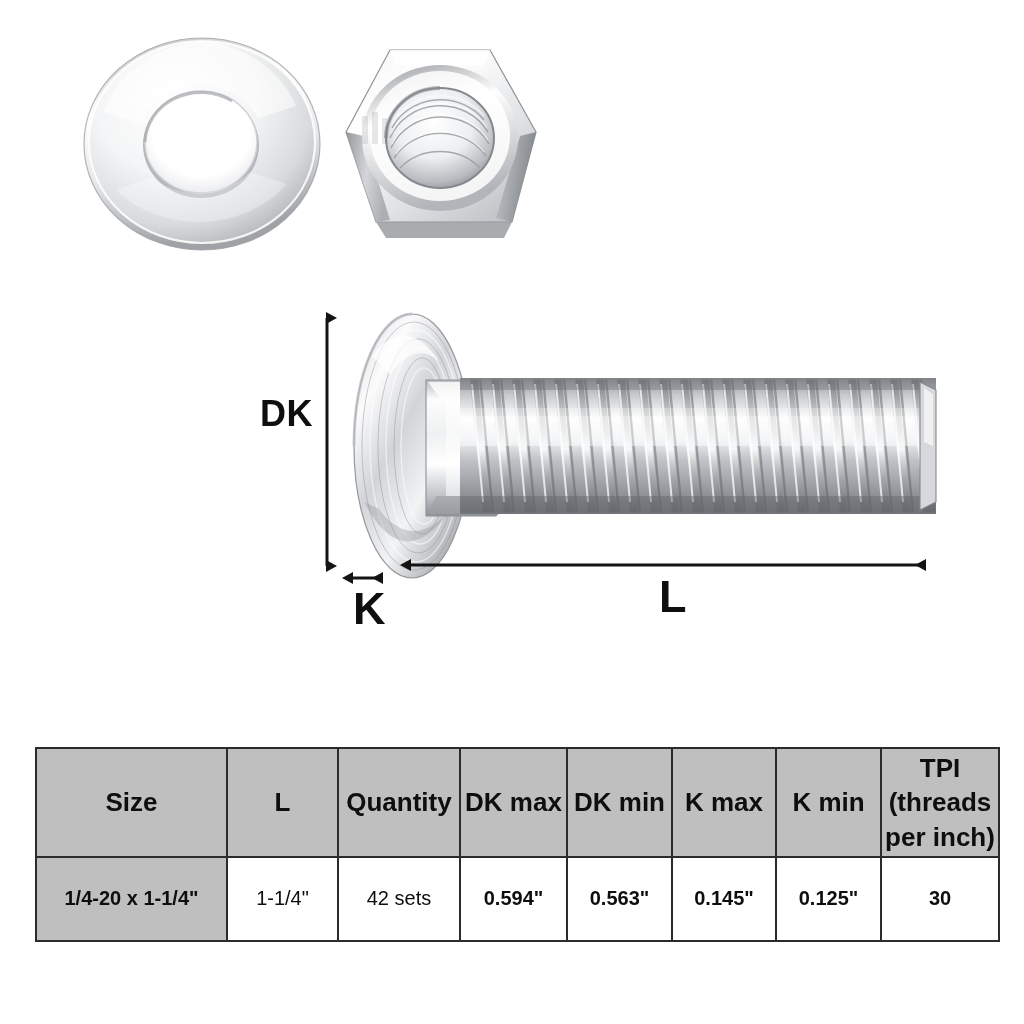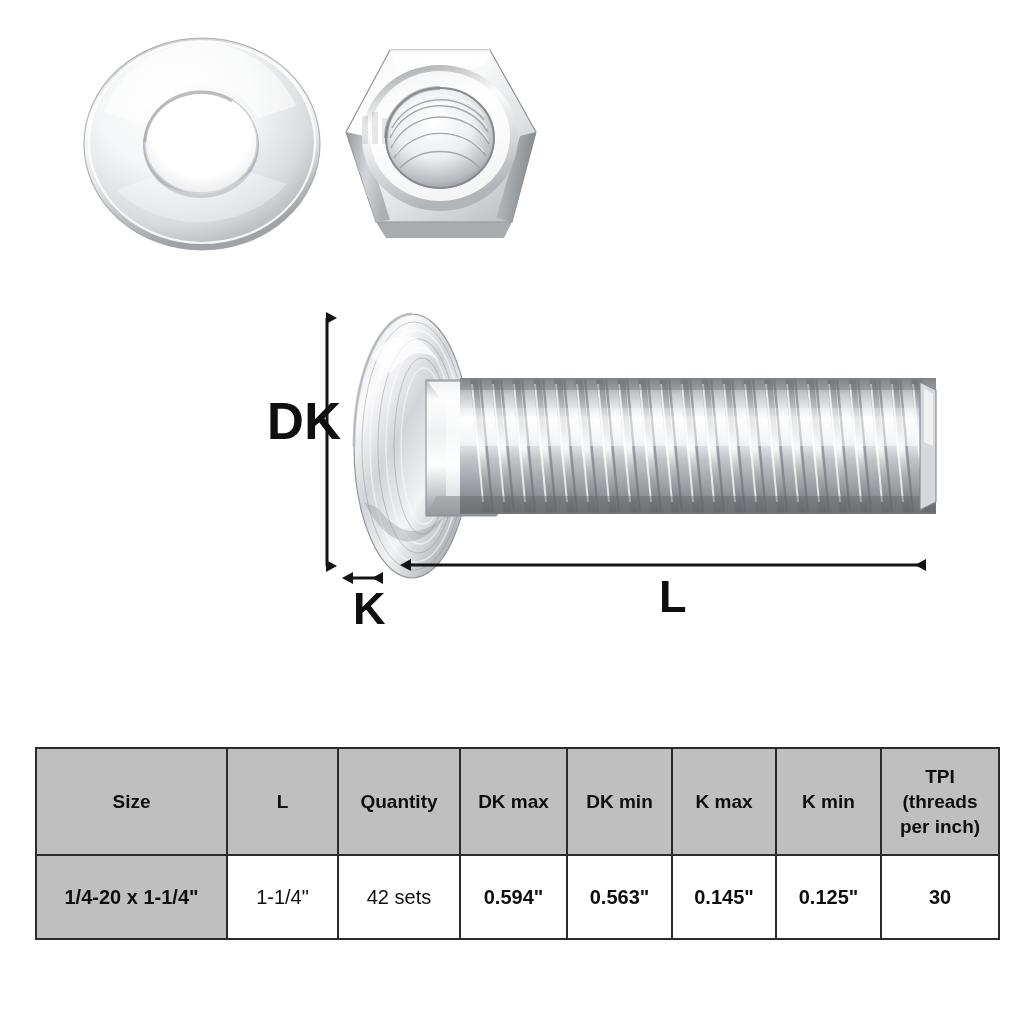--- a/index.html
+++ b/index.html
@@ -34,21 +34,21 @@
   #dims { position: absolute; left: 0; top: 0; width: 1024px; height: 1024px; }
 
   .dim-label {
     position: absolute;
     font-family: "Liberation Sans", sans-serif;
     font-weight: 700;
     color: #0f0f0f;
     white-space: nowrap;
     line-height: 1;
   }
-  #label-dk { left: 267px; top: 396px; font-size: 51px; letter-spacing: 0.5px; }
+  #label-dk { left: 260px; top: 396px; font-size: 36px; letter-spacing: 0.5px; }
   #label-k  { left: 353px; top: 586px; font-size: 45px; }
   #label-l  { left: 659px; top: 574px; font-size: 45px; }
 
   
   #spec-table {
     position: absolute;
     left: 35px;
     top: 747px;
     width: 963px;
     border-collapse: collapse;
@@ -59,21 +59,21 @@
   #spec-table td {
     border: 2px solid #2b2b2b;
     text-align: center;
     vertical-align: middle;
     padding: 2px 3px;
     font-family: "Liberation Sans", sans-serif;
   }
   #spec-table thead th {
     background: #bfbfbf;
     height: 101px;
-    font-size: 19px;
+    font-size: 26px;
     font-weight: 700;
     line-height: 1.32;
     color: #0e0e0e;
   }
   #spec-table tbody td {
     height: 78px;
     font-size: 20px;
     font-weight: 700;
     color: #0e0e0e;
     background: #ffffff;

